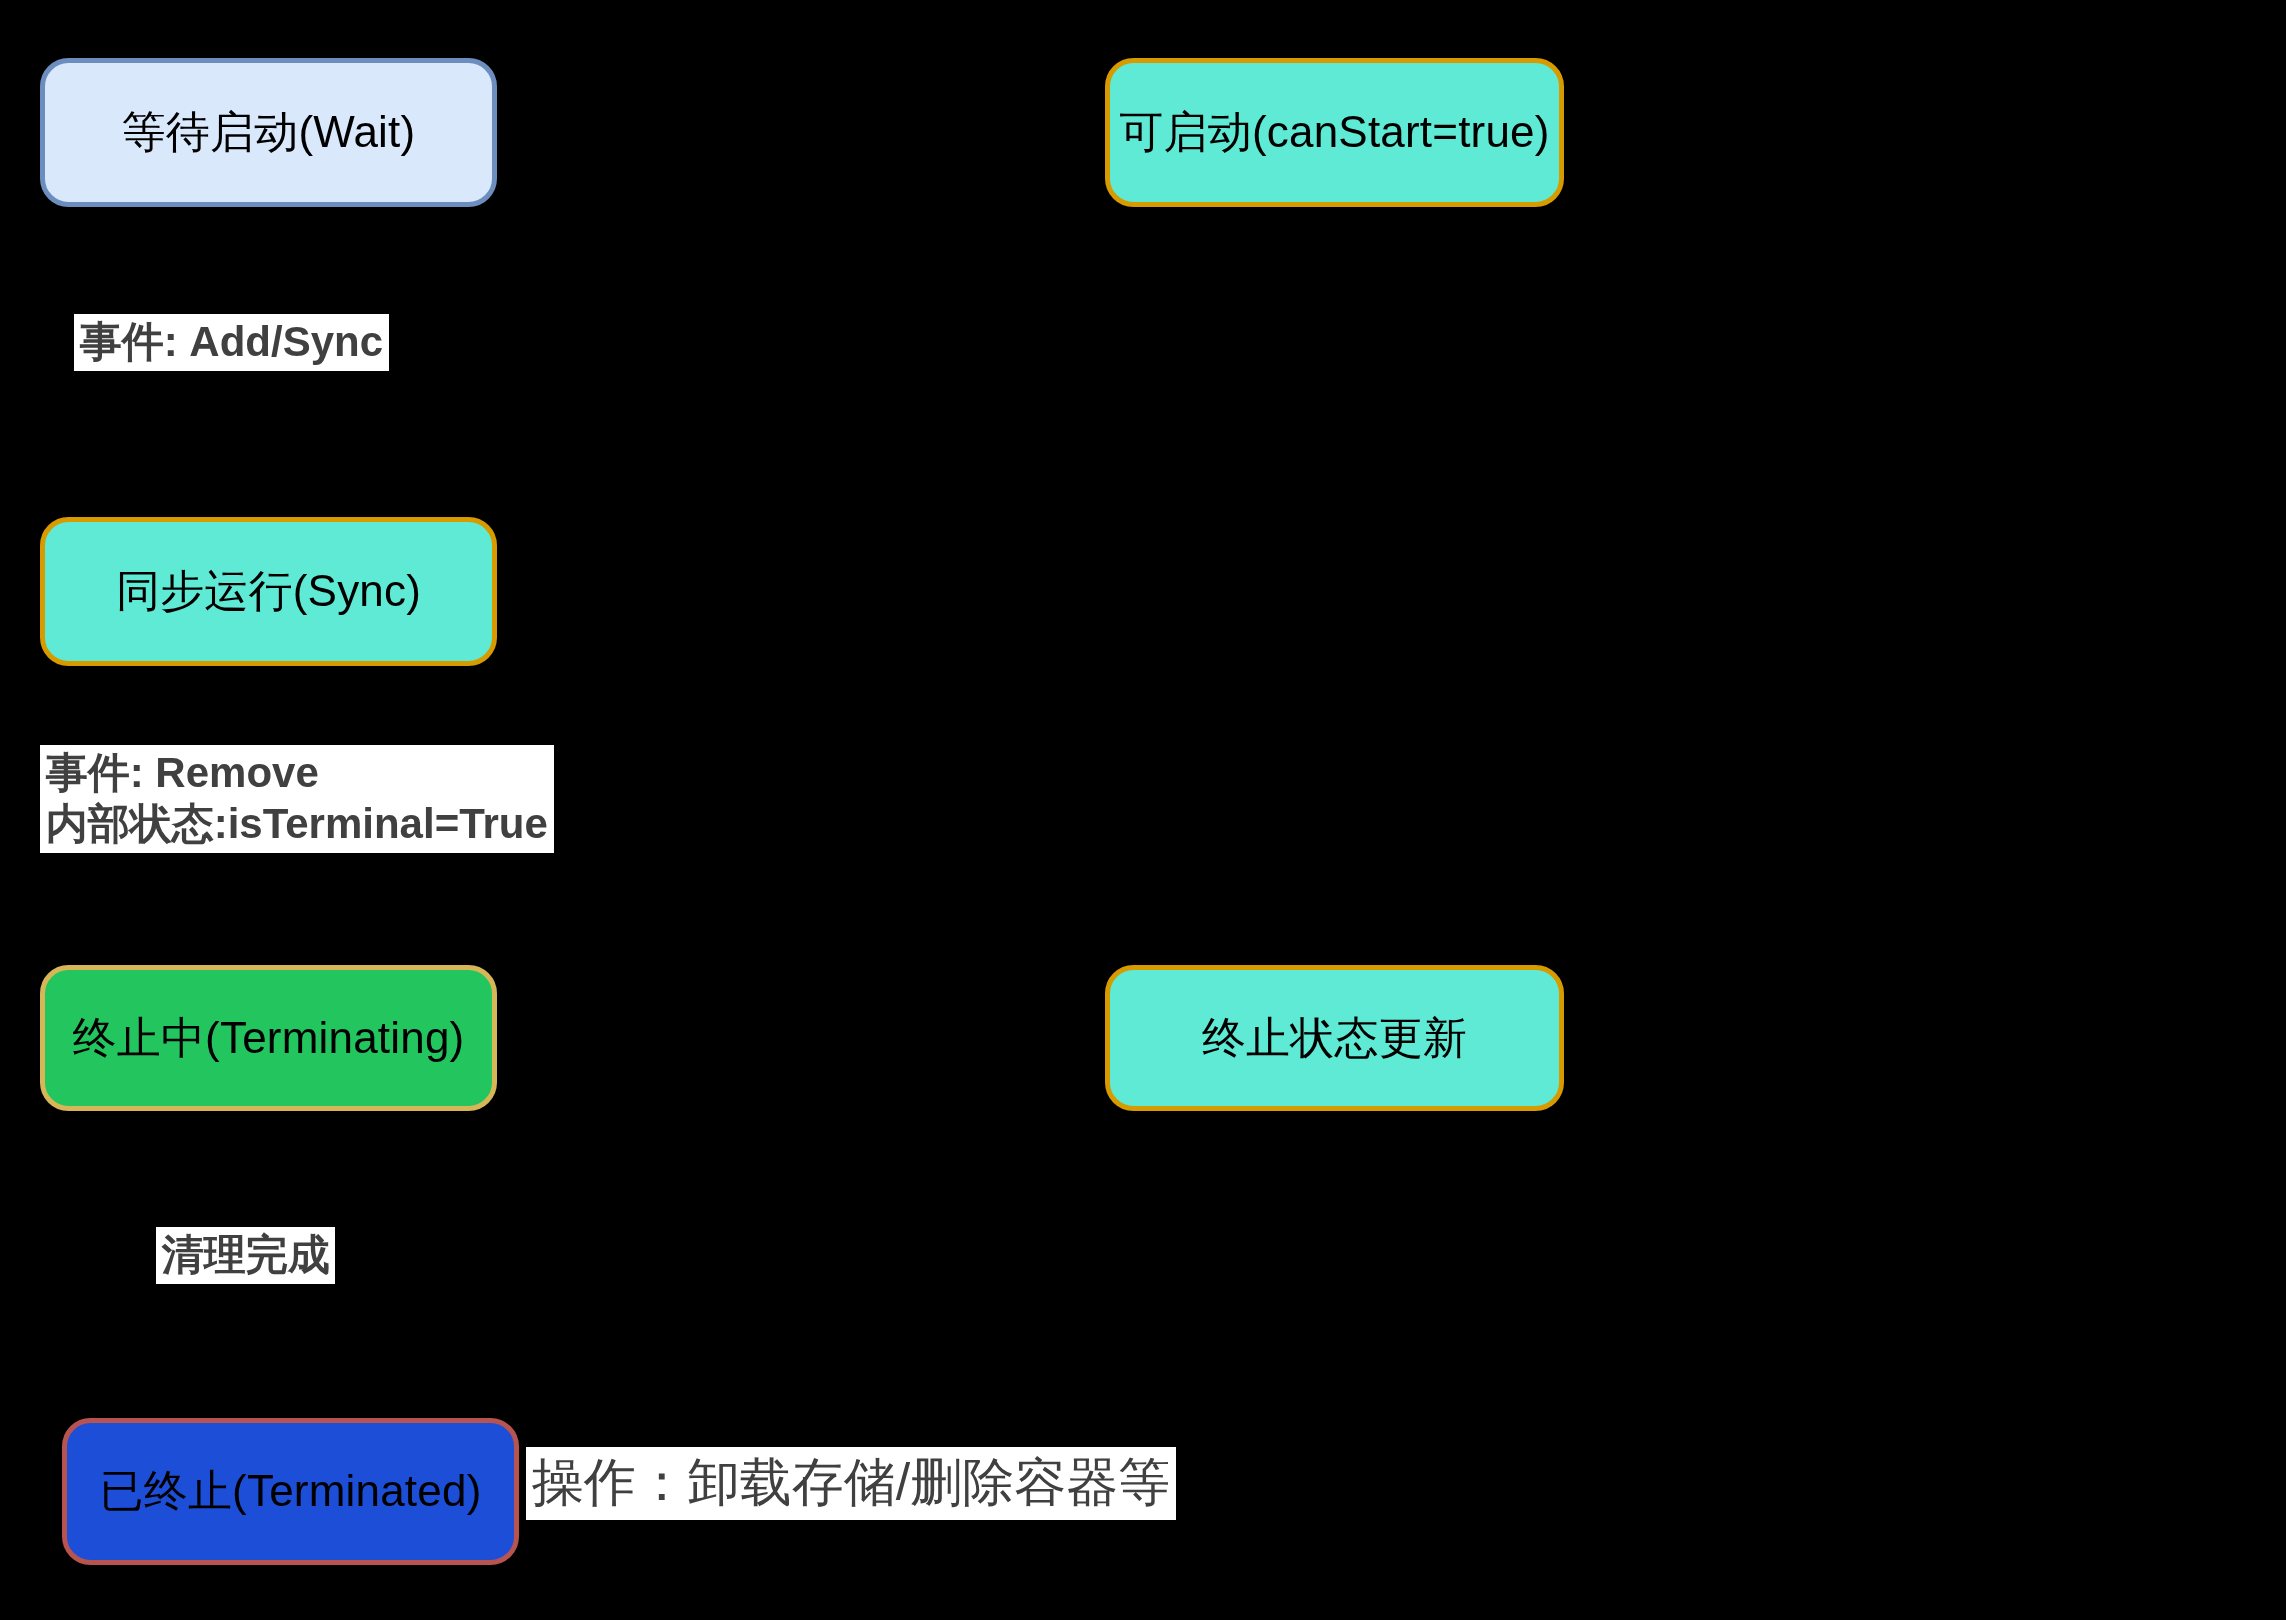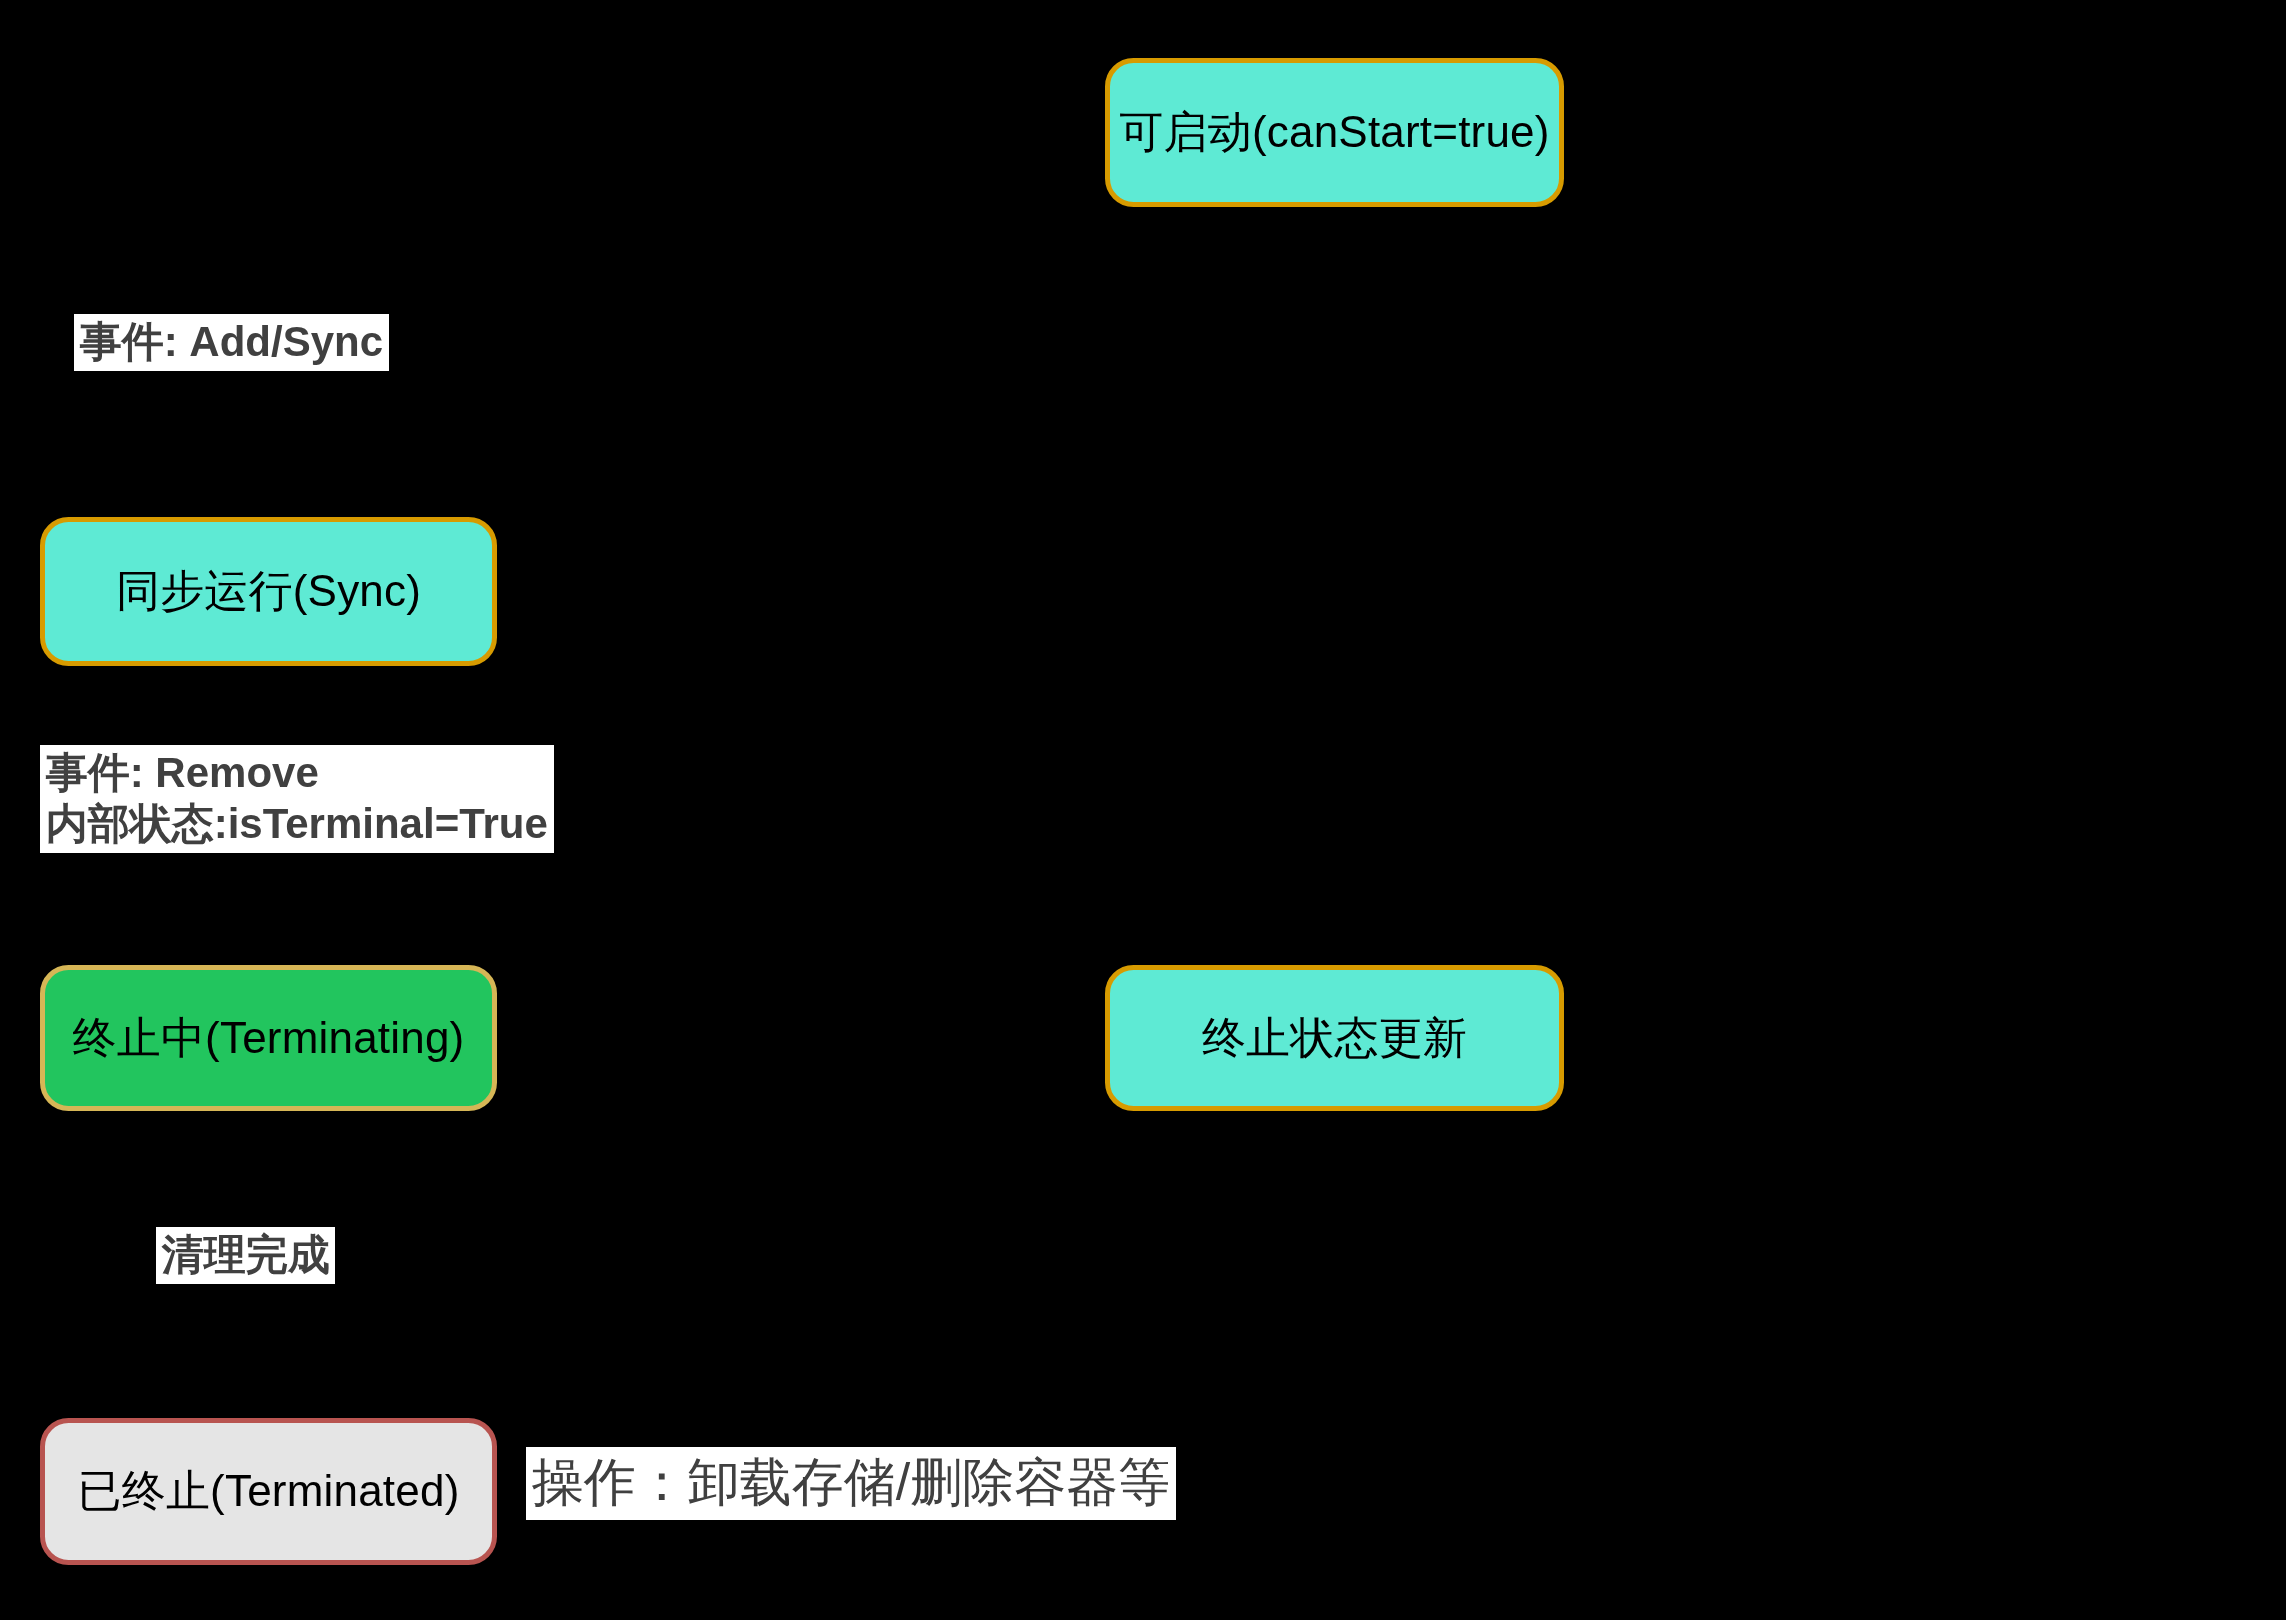--- a/index.html
+++ b/index.html
@@ -41,22 +41,23 @@
   }
   .node.orange {
     background: #5eead4;
     border-color: #d79b00;
   }
   .node.yellow {
     background: #22c55e;
     border-color: #d6b656;
   }
   .node.pink {
-    background: #e5e5e5;
+    background: #1d4ed8;
     border-color: #b85450;
+    margin-left: 22px;
   }
   .edge-label {
     position: absolute;
     background: #ffffff;
     color: #404040;
     font-weight: bold;
     font-size: 42px;
     line-height: 1.22;
     padding: 1.9px 5.7px 3.8px 5.7px;
     white-space: pre;
@@ -67,20 +68,23 @@
     font-weight: 400;
     font-size: 52px;
     padding: 3.8px 5.7px 5.7px 5.7px;
   }
 </style>
 </head>
 <body>
 
 <div id="canvas">
 
+  <div class="node wait" style="left:40px; top:58px; width:457px; height:149px;">
+    <span>等待启动(Wait)</span>
+  </div>
 
   <div class="node orange" style="left:1105px; top:58px; width:459px; height:149px;">
     <span>可启动(canStart=true)</span>
   </div>
 
   <div class="edge-label" style="left:74px; top:314px;">事件: Add/Sync</div>
 
   <div class="node orange" style="left:40px; top:517px; width:457px; height:149px;">
     <span>同步运行(Sync)</span>
   </div>

